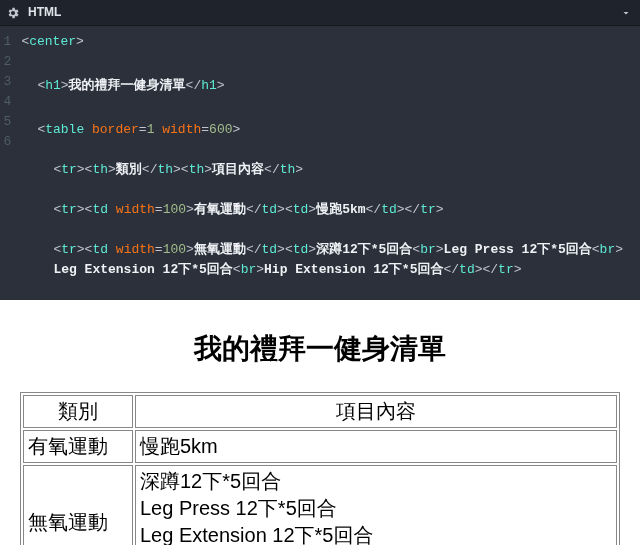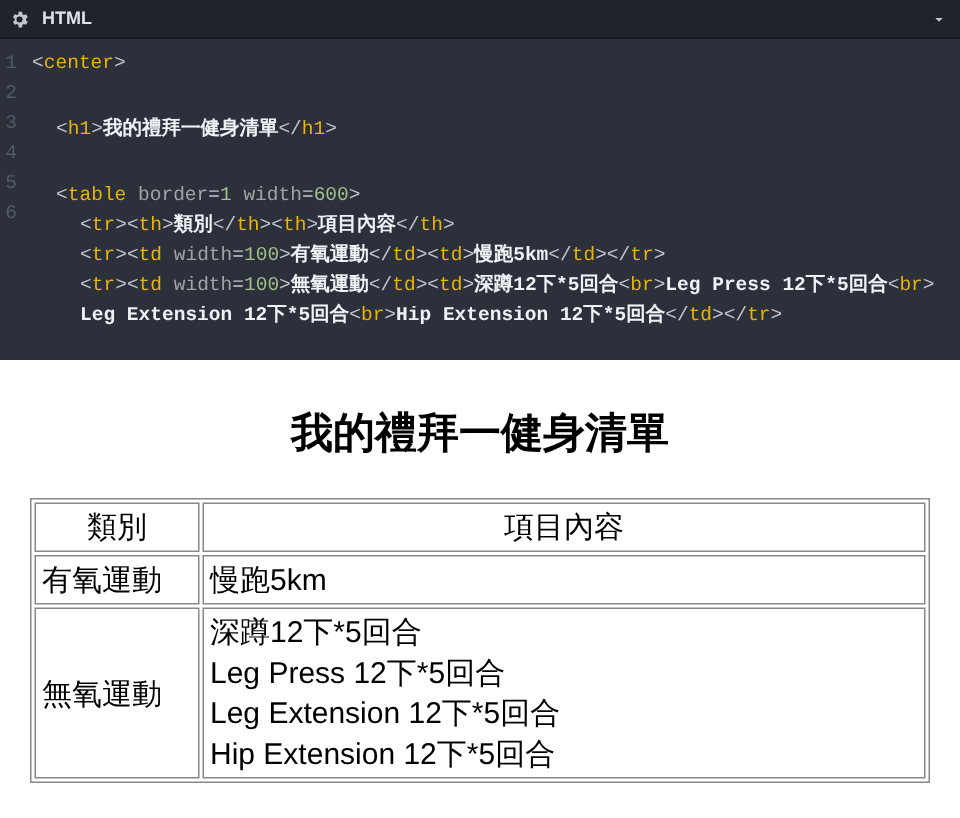--- a/index.html
+++ b/index.html
@@ -57,27 +57,27 @@
     color: #4f5b66;
     user-select: none;
   }
   .gutter div { height: 20px; line-height: 20px; }
   .code {
     padding: 6px 10px 0 2px;
     white-space: pre-wrap;
     word-break: break-all;
   }
   .code .line { min-height: 20px; line-height: 20px; }
-  .tag   { color: #eab308; }
-  .attr  { color: #a3a3a3; }
+  .tag   { color: #5eead4; }
+  .attr  { color: #f97316; }
   .val   { color: #a3be8c; }
   .txt   { color: #eff1f5; font-weight: 600; }
   .punct { color: #c0c5ce; }
   .ind1 { padding-left: 16px; margin-top: 24px; }
-  .ind2 { padding-left: 32px; }
+  .ind2 { padding-left: 32px; margin-top: 20px; }
 
   
   .preview {
     background: #fff;
     padding: 30px 20px 40px;
     text-align: center;
   }
   .preview h1 {
     font-size: 28px;
     margin: 0 0 24px;

